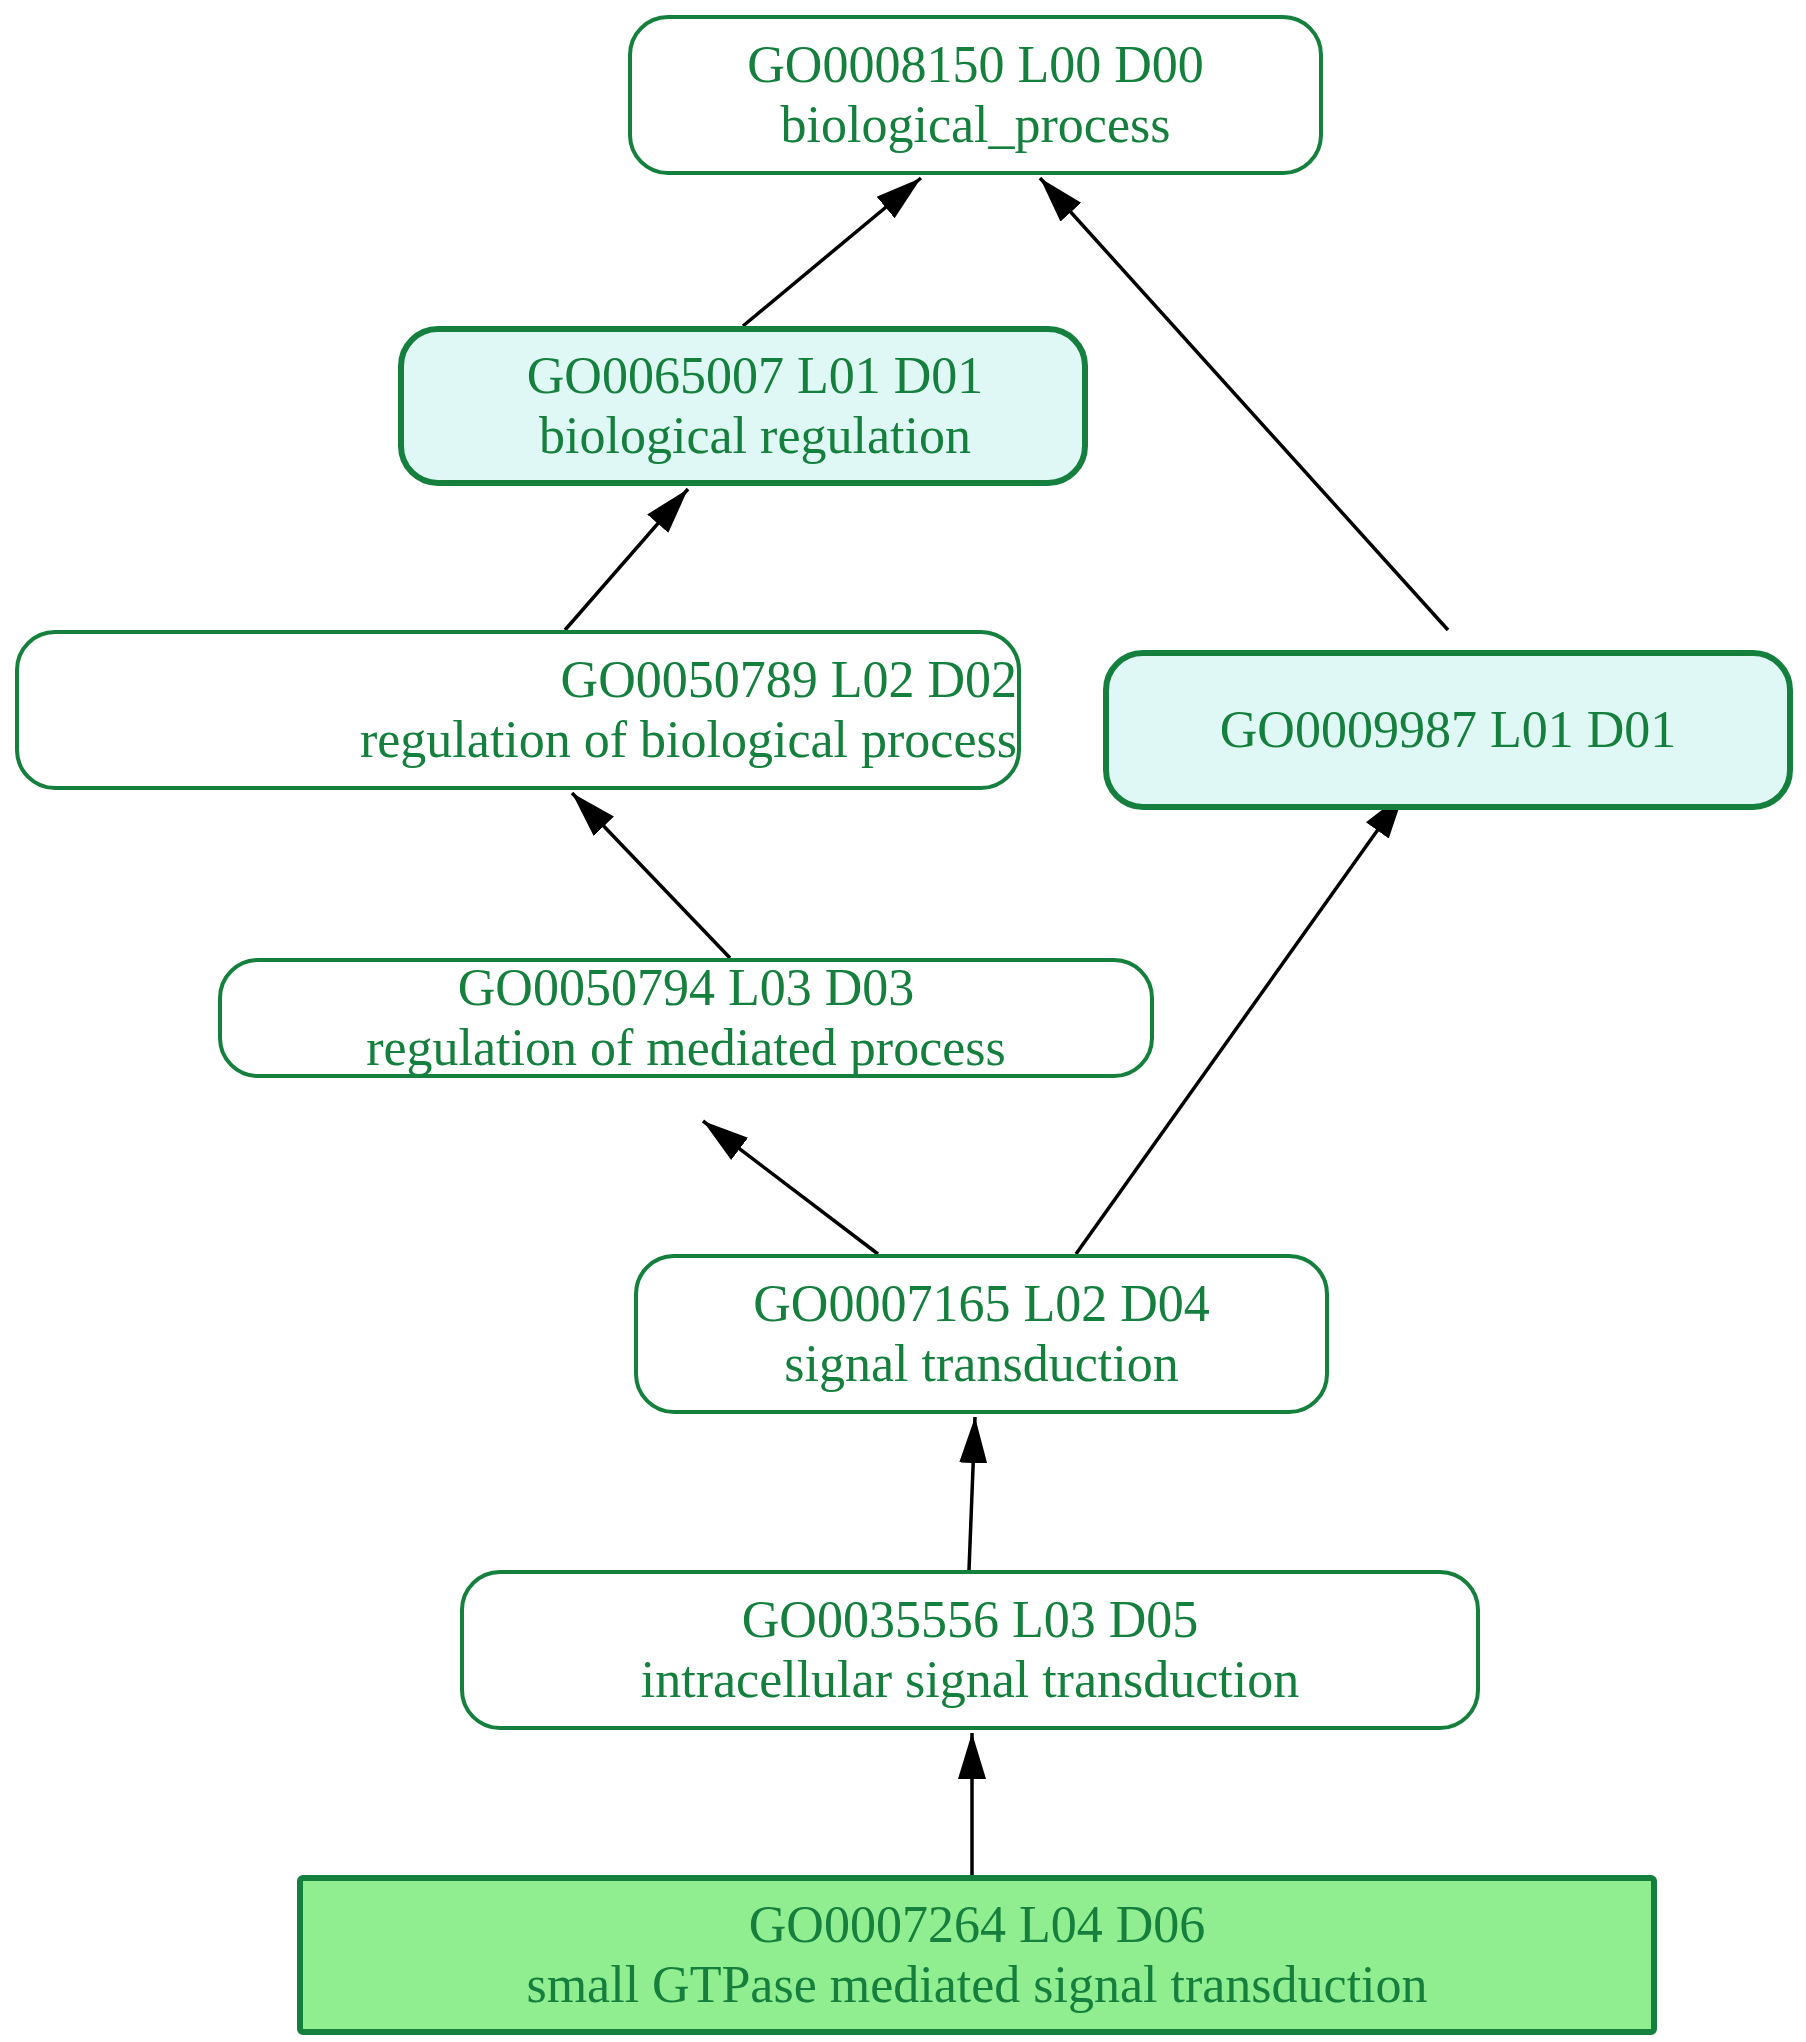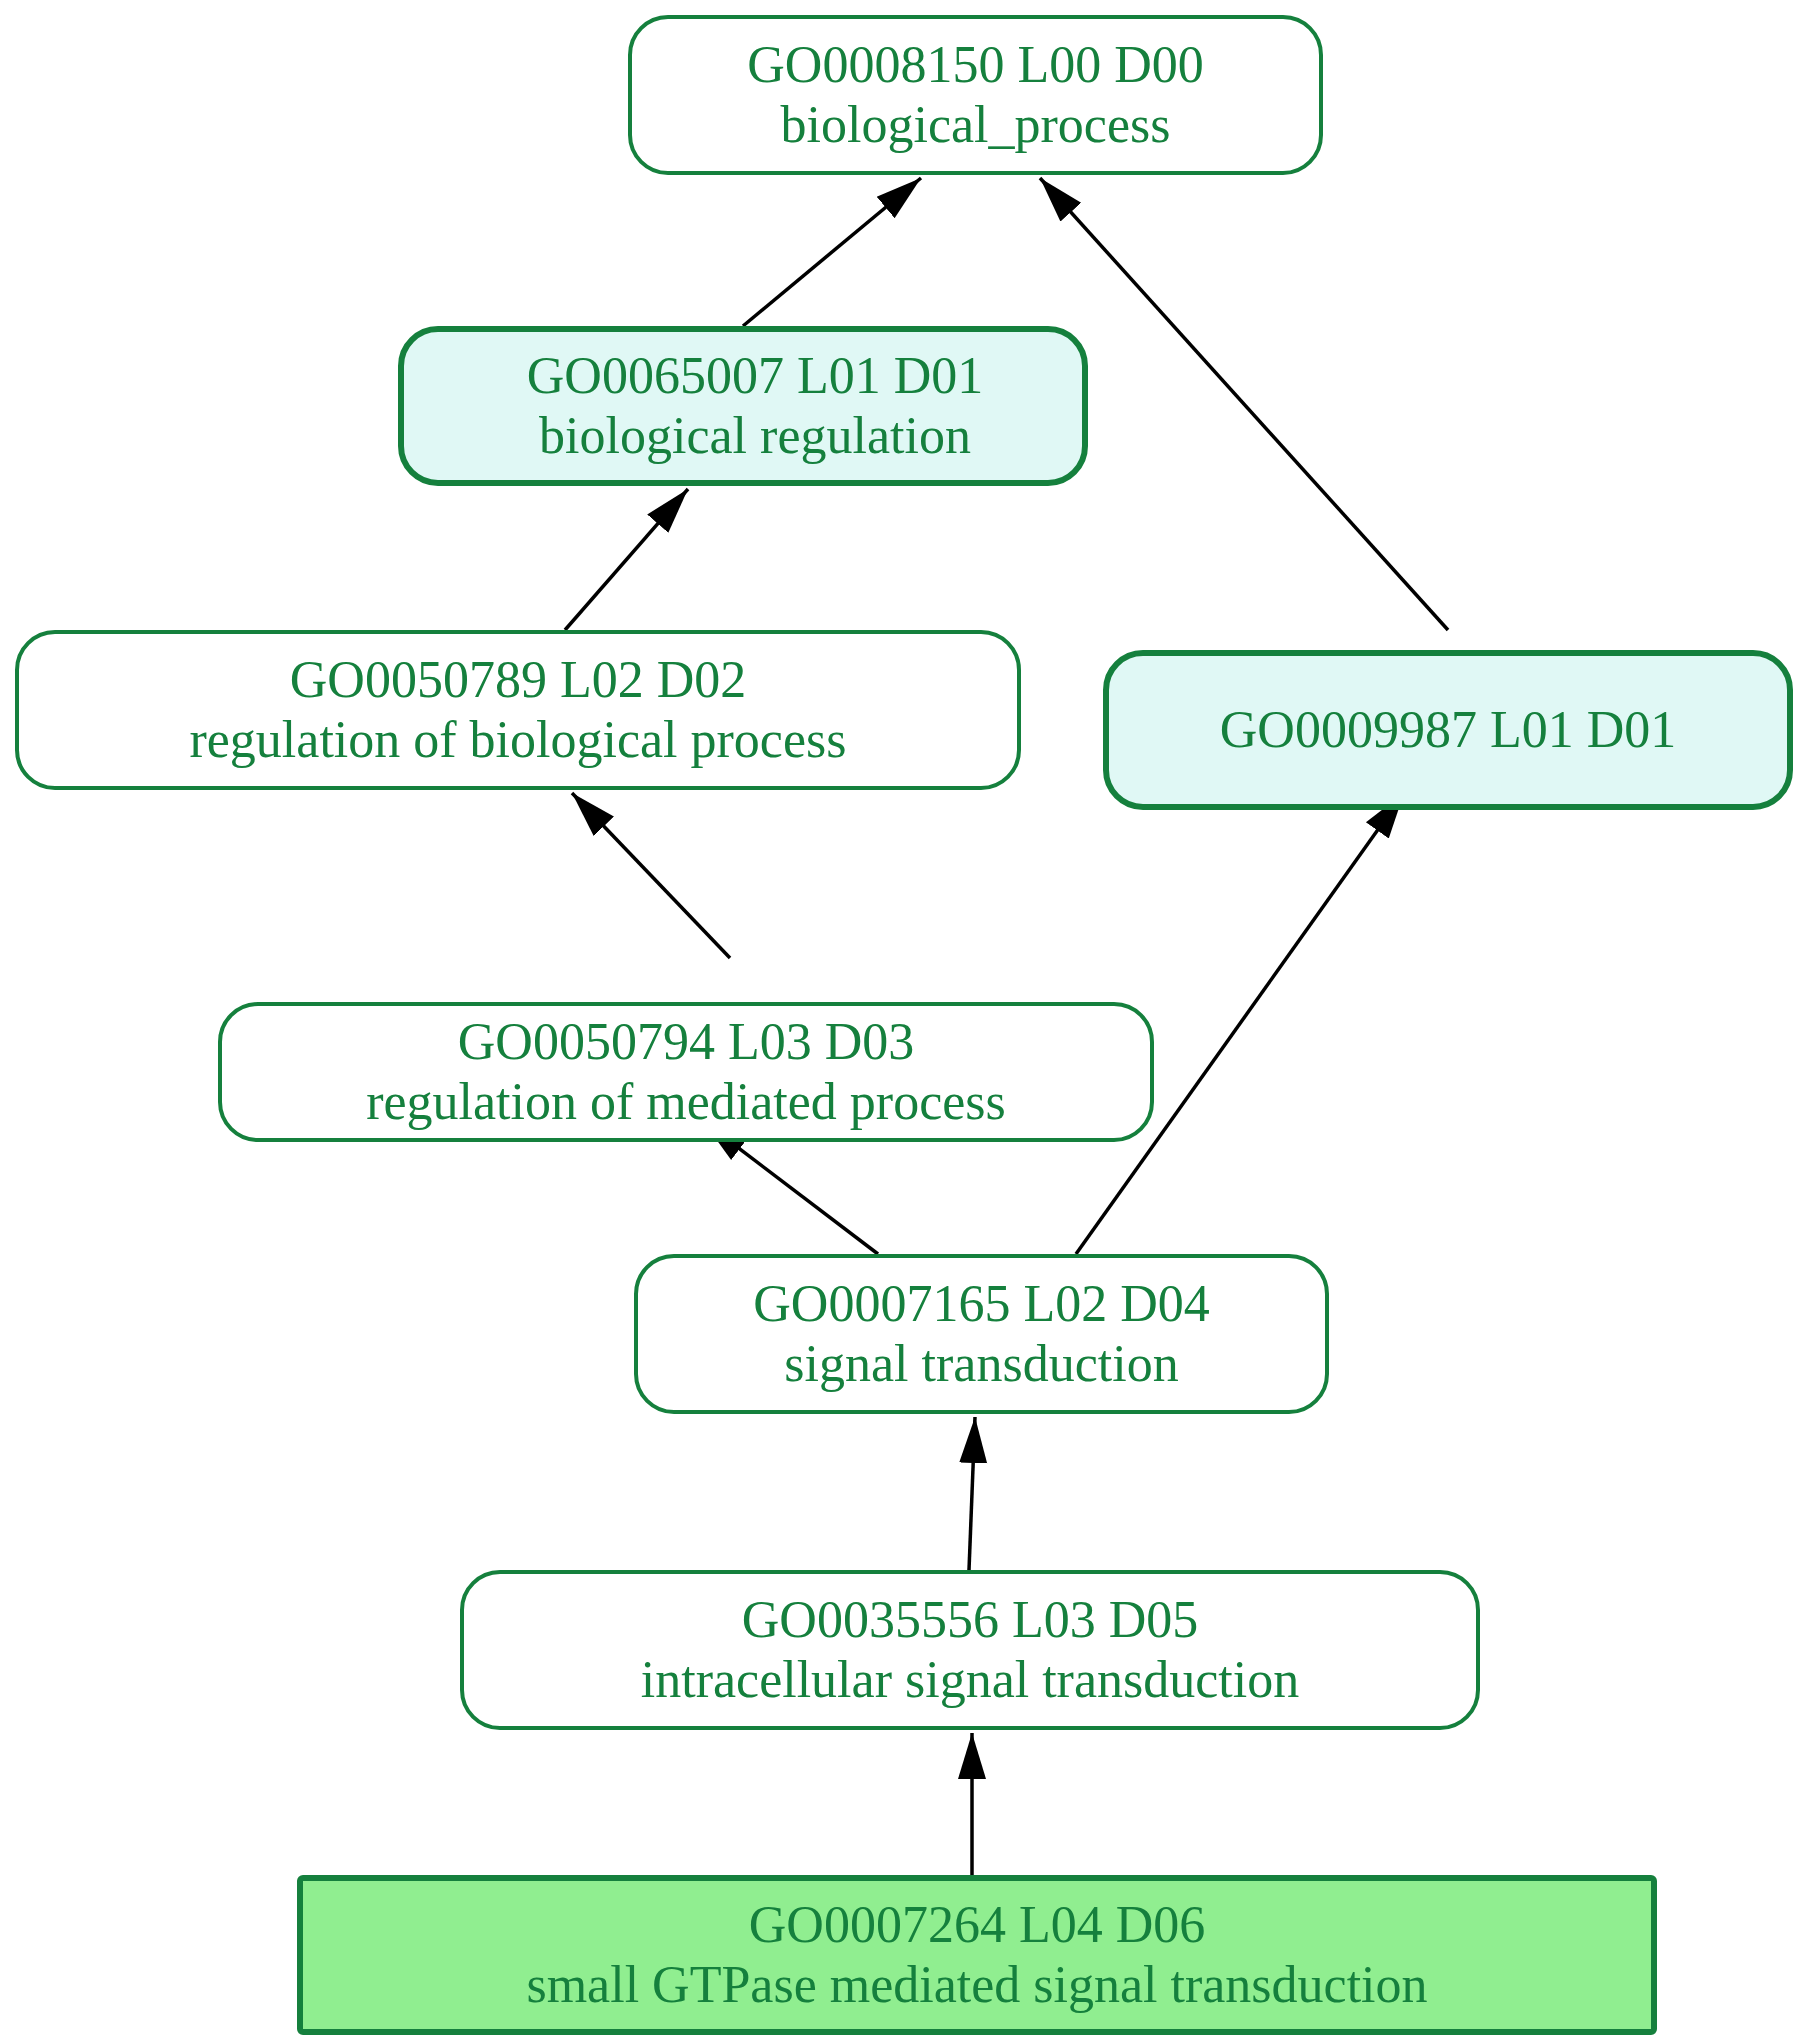--- a/index.html
+++ b/index.html
@@ -75,28 +75,28 @@
   </svg>
   <div id="nodes">
       <div class="node" style="left: 628px; top: 15px; width: 695px; height: 160px; background: rgb(255, 255, 255);">
         <span>GO0008150 L00 D00</span>
         <span>biological_process</span>
       </div>
       <div class="node emph" style="left: 398px; top: 326px; width: 690px; height: 160px; background: rgb(224, 248, 245); padding-left: 24px;">
         <span>GO0065007 L01 D01</span>
         <span>biological regulation</span>
       </div>
-      <div class="node" style="left: 15px; top: 630px; width: 1006px; height: 160px; background: rgb(255, 255, 255);">
+      <div class="node" style="left: 15px; top: 630px; width: 1006px; height: 160px; background: rgb(255, 255, 255); align-items: flex-end;">
         <span>GO0050789 L02 D02</span>
         <span>regulation of biological process</span>
       </div>
       <div class="node emph" style="left: 1103px; top: 630px; width: 690px; height: 160px; background: rgb(224, 248, 245); margin-top: 20px;">
         <span>GO0009987 L01 D01</span>
       </div>
-      <div class="node" style="left: 218px; top: 958px; width: 936px; height: 140px; background: rgb(255, 255, 255); margin-top: 44px;">
+      <div class="node" style="left: 218px; top: 958px; width: 936px; height: 120px; background: rgb(255, 255, 255);">
         <span>GO0050794 L03 D03</span>
         <span>regulation of mediated process</span>
       </div>
       <div class="node" style="left: 634px; top: 1254px; width: 695px; height: 160px; background: rgb(255, 255, 255);">
         <span>GO0007165 L02 D04</span>
         <span>signal transduction</span>
       </div>
       <div class="node" style="left: 460px; top: 1570px; width: 1020px; height: 160px; background: rgb(255, 255, 255);">
         <span>GO0035556 L03 D05</span>
         <span>intracellular signal transduction</span>

